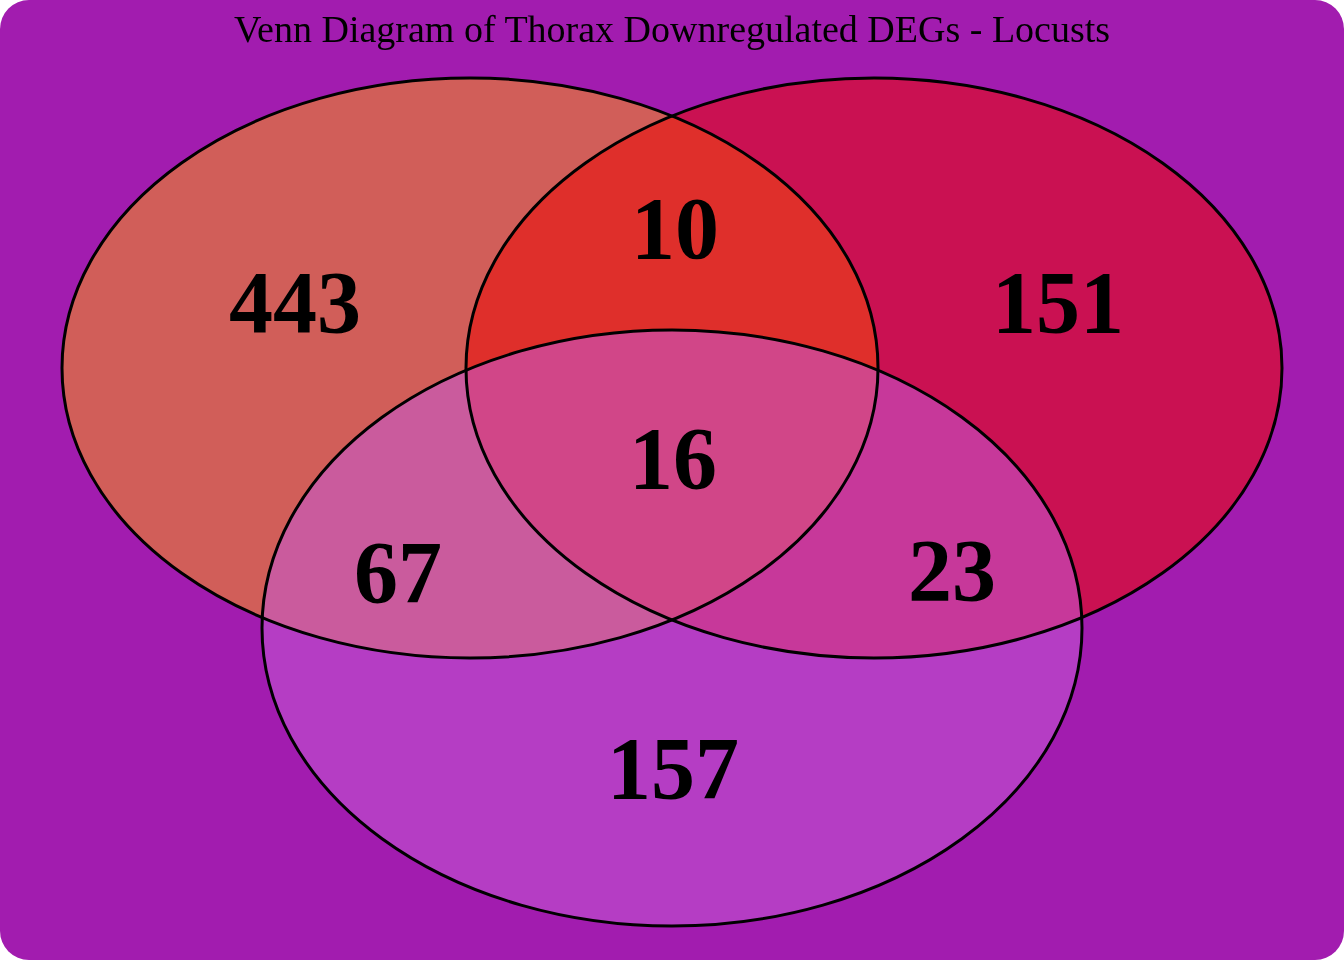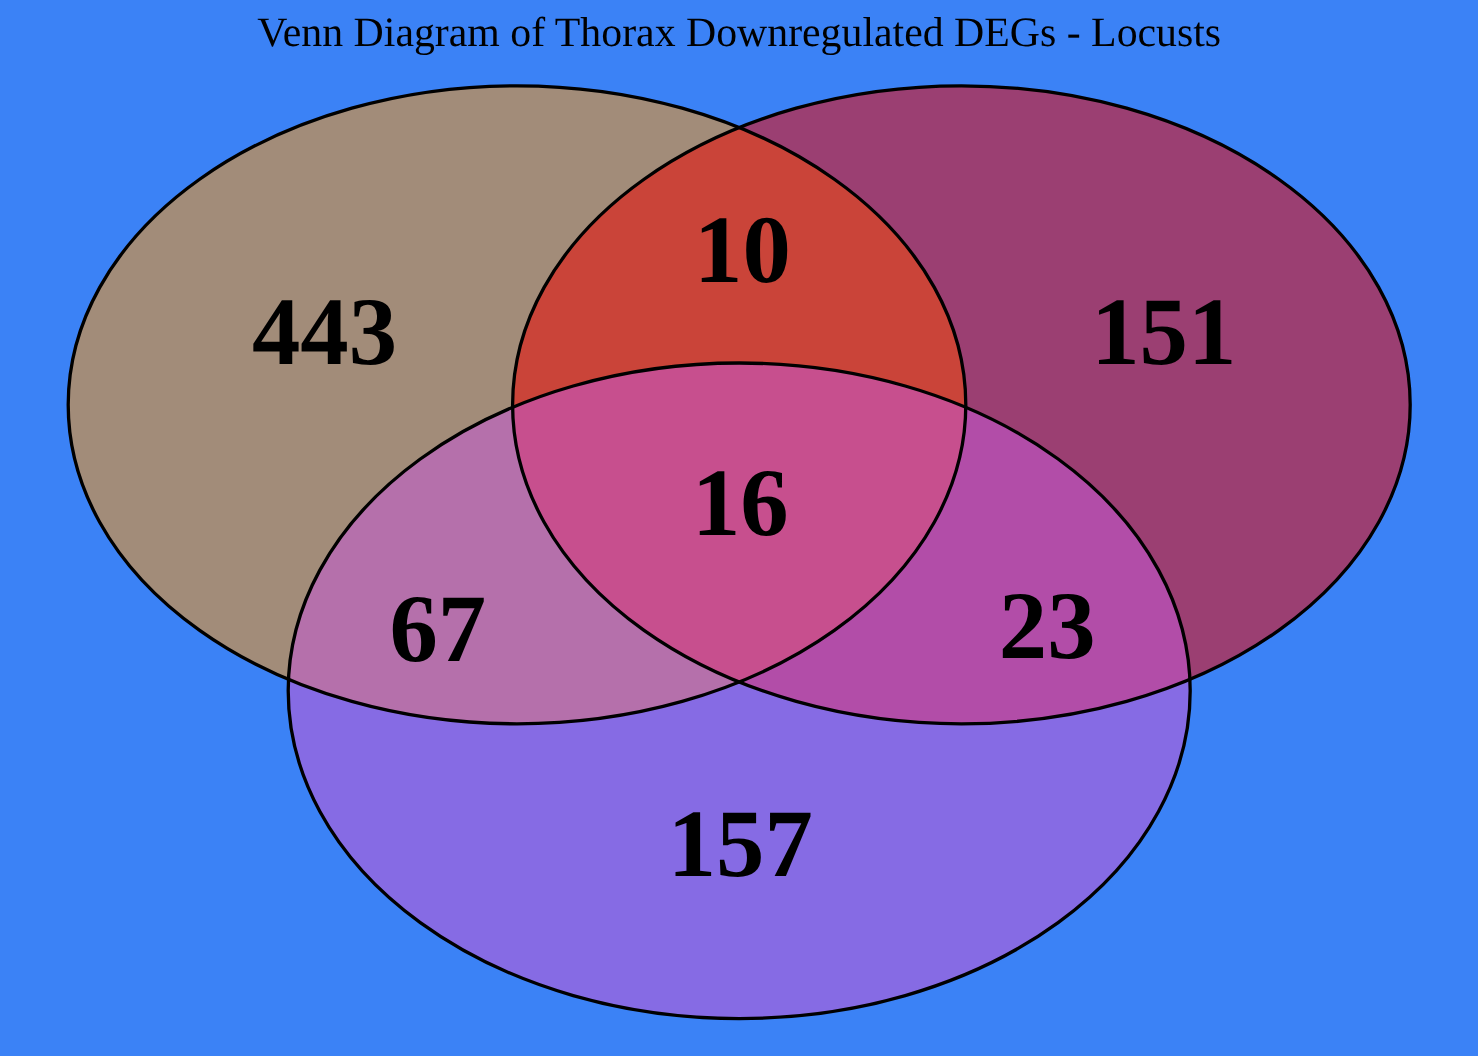--- a/index.html
+++ b/index.html
@@ -4,22 +4,23 @@
   <style>
     html, body {
       margin: 0;
       padding: 0;
       background: #ffffff;
     }
     .figure {
       width: 1344px;
       height: 960px;
       position: relative;
-      background: #3b82f6;
+      background: #a21caf;
       overflow: hidden;
+      border-radius: 29px;
     }
     svg {
       display: block;
     }
     .chart-title {
       font-family: "Liberation Serif", "DejaVu Serif", serif;
       font-size: 38px;
       font-weight: normal;
       fill: #000000;
     }

